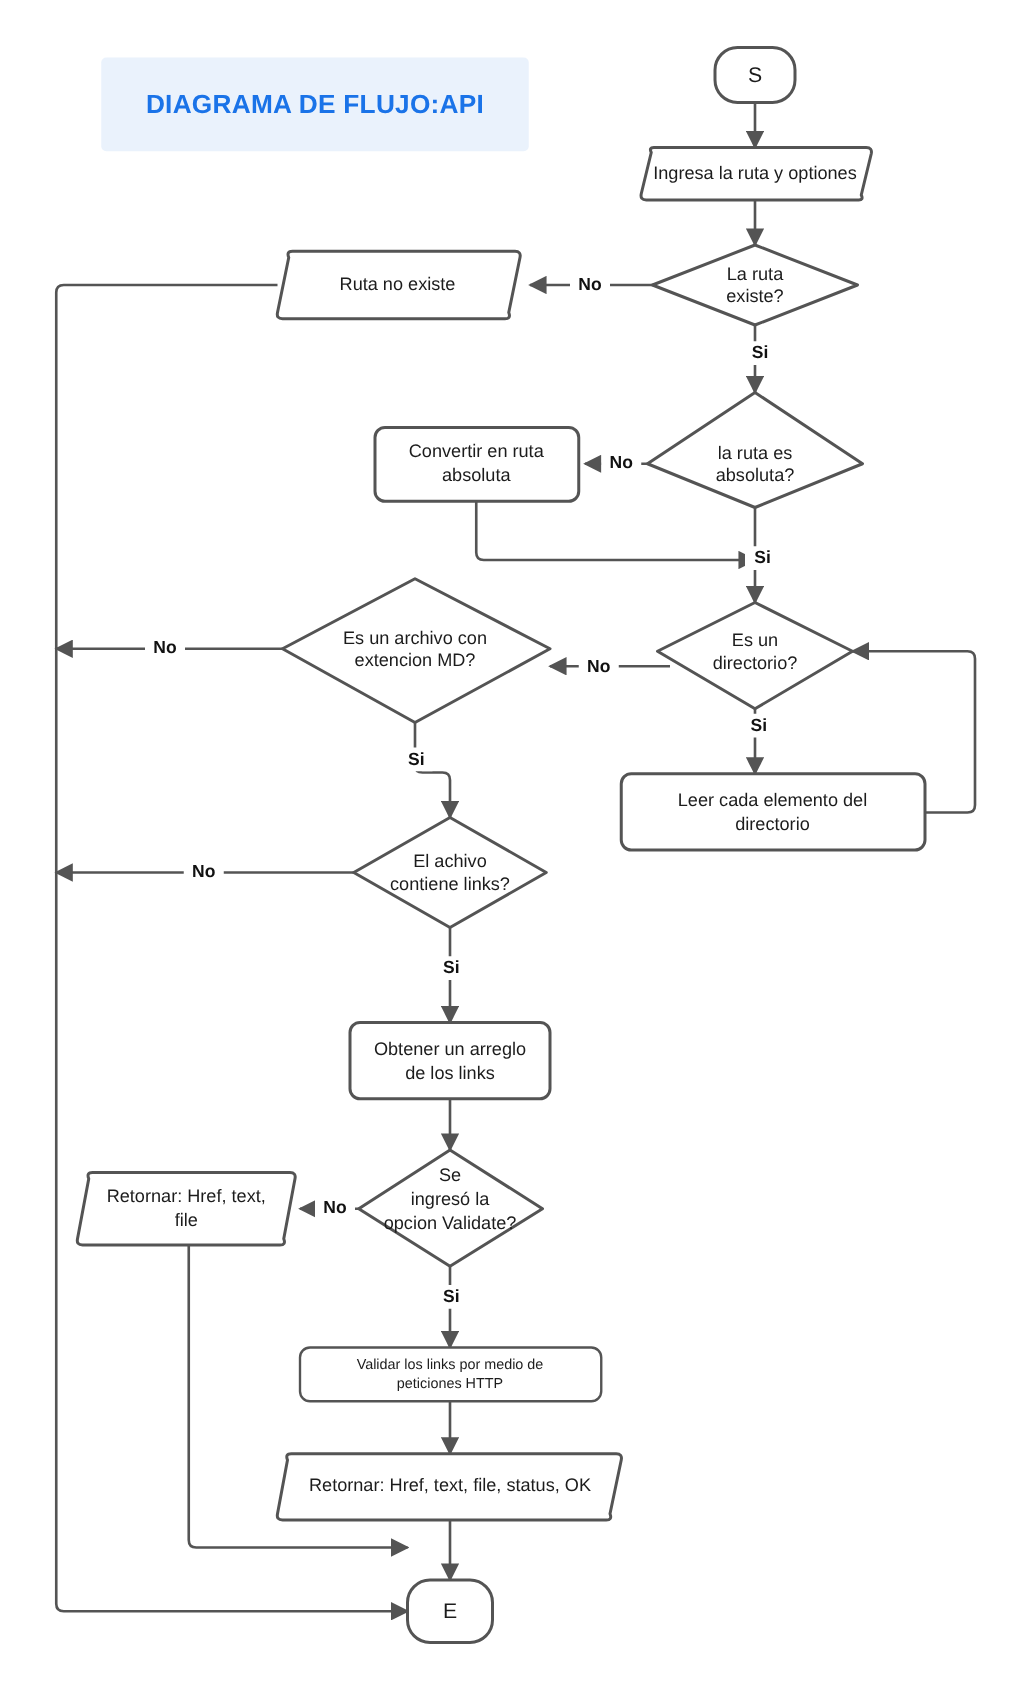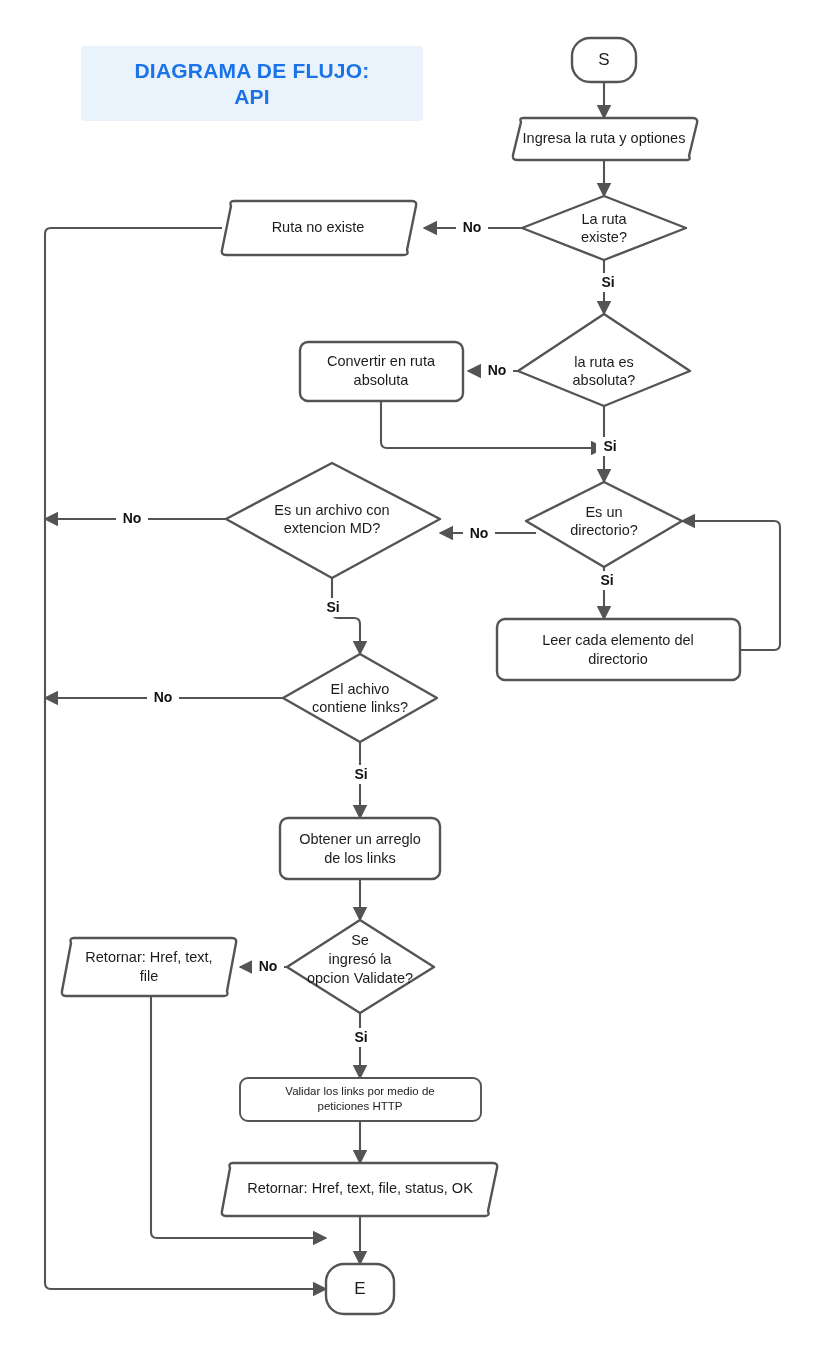--- a/index.html
+++ b/index.html
@@ -23,21 +23,21 @@
   }
   .title-card {
     position: absolute;
     left: 81px;
     top: 46px;
     width: 342px;
     height: 75px;
     background: #eaf2fc;
     border-radius: 4px;
     display: flex;
-    flex-direction: column;
+    flex-direction: row;
     align-items: center;
     justify-content: center;
   }
   .title-line {
     color: #1a73e8;
     font-weight: bold;
     font-size: 21px;
     letter-spacing: 0.2px;
     line-height: 26px;
     text-align: center;

